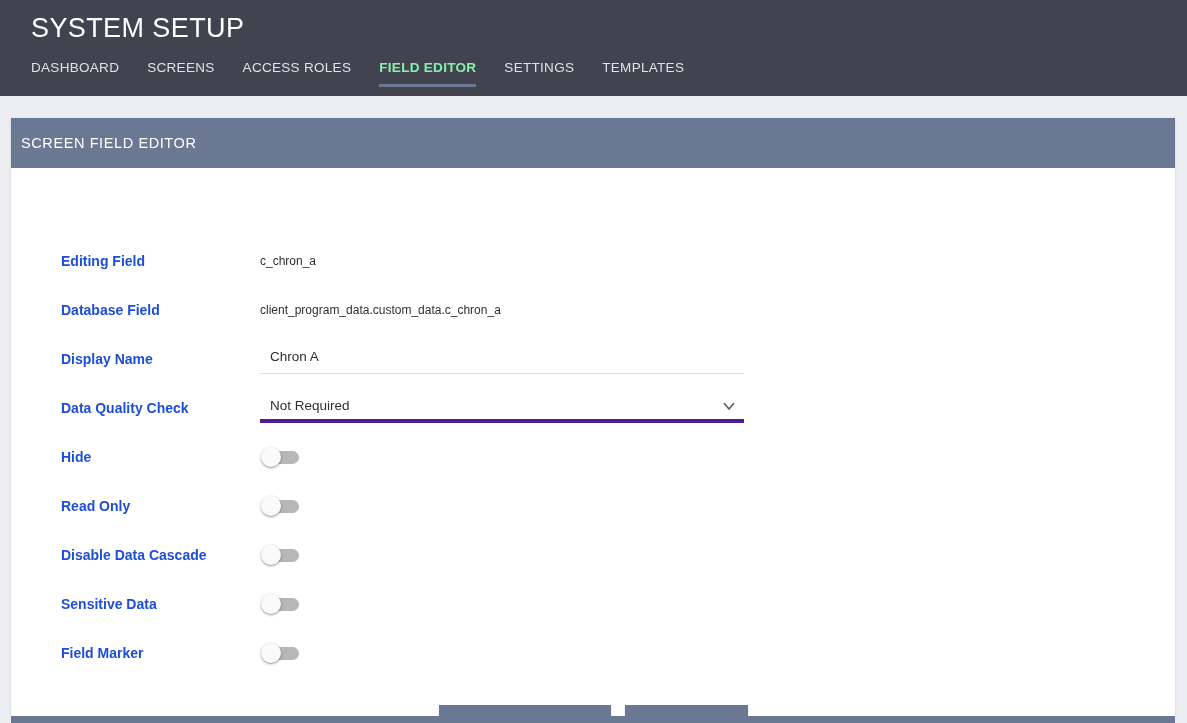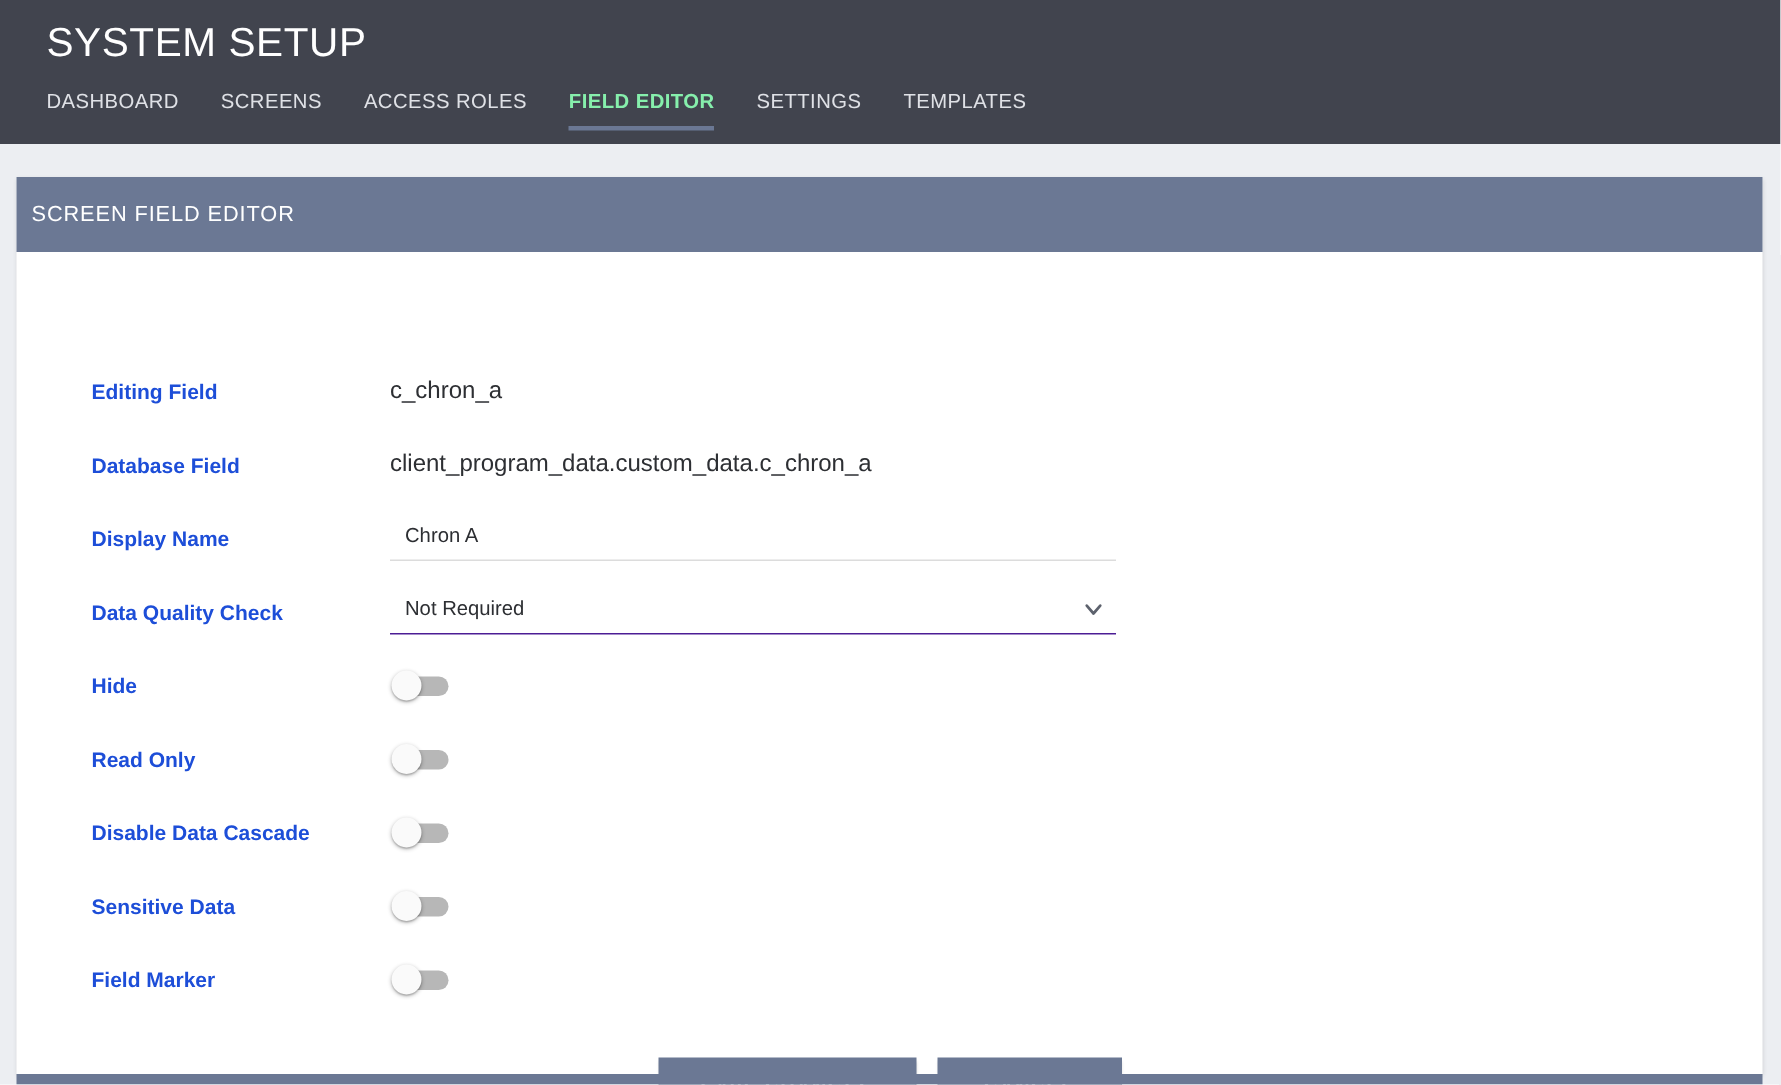--- a/index.html
+++ b/index.html
@@ -113,21 +113,21 @@
     position: absolute;
     left: 50px;
     font-size: 14px;
     font-weight: bold;
     color: #1d4ed8;
     white-space: nowrap;
   }
   .row-static-value {
     position: absolute;
     left: 249px;
-    font-size: 16px;
+    font-size: 12px;
     color: #2d2f33;
     white-space: nowrap;
   }
 
   
   .field-input {
     position: absolute;
     left: 249px;
     width: 484px;
     height: 30px;
@@ -140,21 +140,21 @@
     padding: 0 0 4px 10px;
     outline: none;
   }
 
   
   .field-select-wrap {
     position: absolute;
     left: 249px;
     width: 484px;
     height: 30px;
-    border-bottom: 1px solid #4c1d95;
+    border-bottom: 4px solid #4c1d95;
   }
   .field-select {
     width: 100%;
     height: 29px;
     border: none;
     background: transparent;
     font-family: inherit;
     font-size: 13.5px;
     color: #2d2f33;
     padding: 0 26px 4px 10px;

